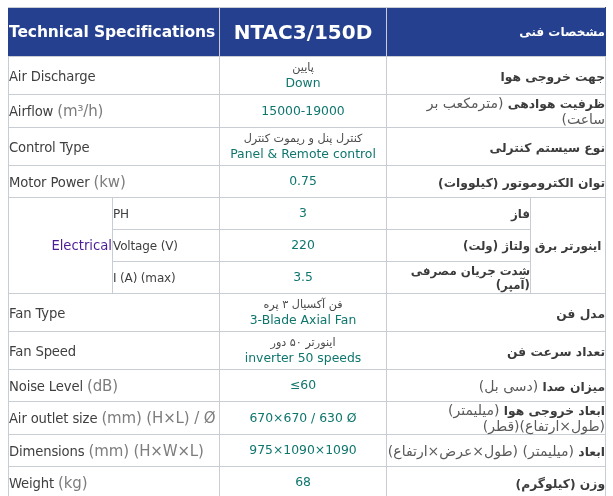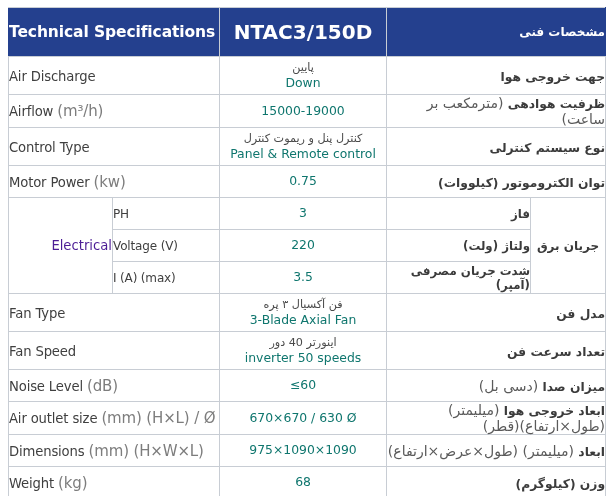--- a/index.html
+++ b/index.html
@@ -206,21 +206,21 @@
         <td class="c-fa" colspan="2"><span>توان الکتروموتور (کیلووات)</span><span class="u"></span></td>
       </tr>
 
       <tr class="rsub">
         <td class="grp-en" rowspan="3">Electrical</td>
         <td class="c-sub">PH</td>
         <td class="c-val">
           <span class="en">3</span>
         </td>
         <td class="c-fa-sub">فاز</td>
-        <td class="c-fa-group" rowspan="3">جریان برق</td>
+        <td class="c-fa-group" rowspan="3">اینورتر برق</td>
       </tr>
       <tr class="rsub">
         <td class="c-sub">Voltage (V)</td>
         <td class="c-val">
           <span class="en">220</span>
         </td>
         <td class="c-fa-sub">ولتاژ (ولت)</td>
       </tr>
       <tr class="rsub">
         <td class="c-sub">I (A) (max)</td>
@@ -235,21 +235,21 @@
         <td class="c-val">
           <span class="fa">فن آکسیال ۳ پره</span>
           <span class="en">3-Blade Axial Fan</span>
         </td>
         <td class="c-fa" colspan="2"><span>مدل فن</span><span class="u"></span></td>
       </tr>
 
       <tr class="r1">
         <td class="c-en" colspan="2"><span>Fan Speed</span><span class="u"></span></td>
         <td class="c-val">
-          <span class="fa">اینورتر 40 دور</span>
+          <span class="fa">اینورتر ۵۰ دور</span>
           <span class="en">inverter 50 speeds</span>
         </td>
         <td class="c-fa" colspan="2"><span>تعداد سرعت فن</span><span class="u"></span></td>
       </tr>
 
       <tr class="r3">
         <td class="c-en" colspan="2"><span>Noise Level </span><span class="u">(dB)</span></td>
         <td class="c-val">
           <span class="en">≤60</span>
         </td>

